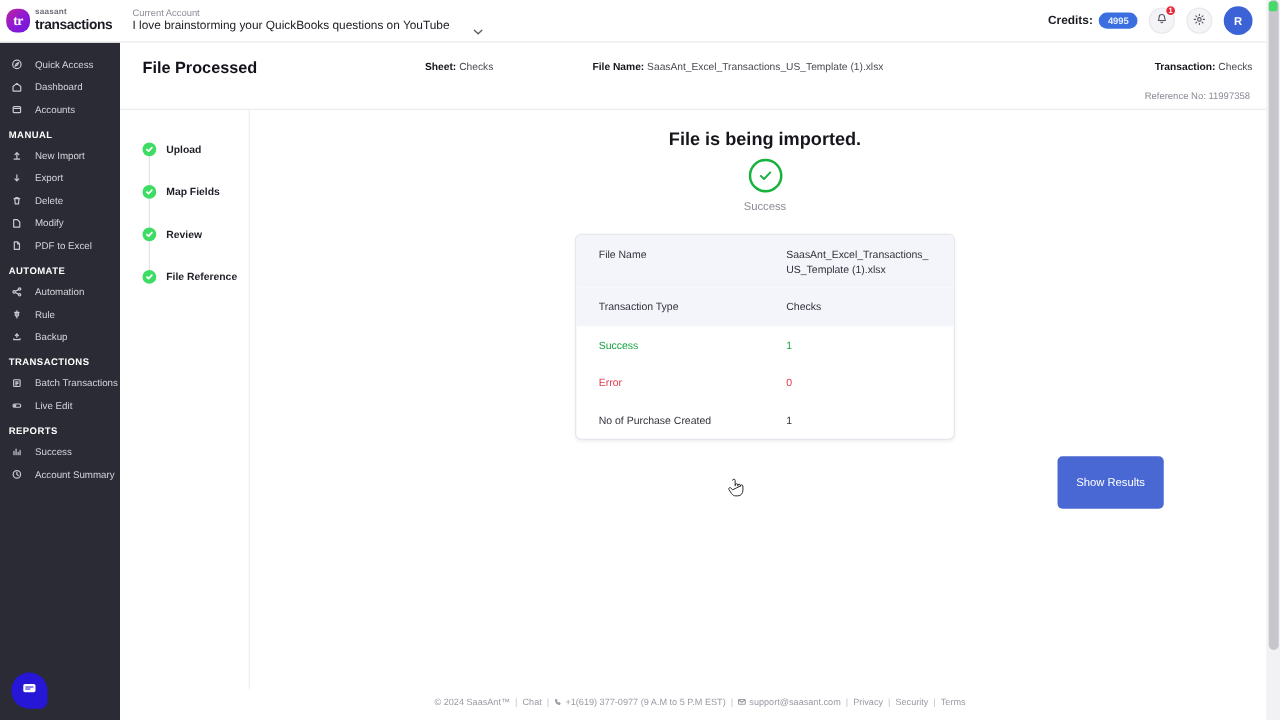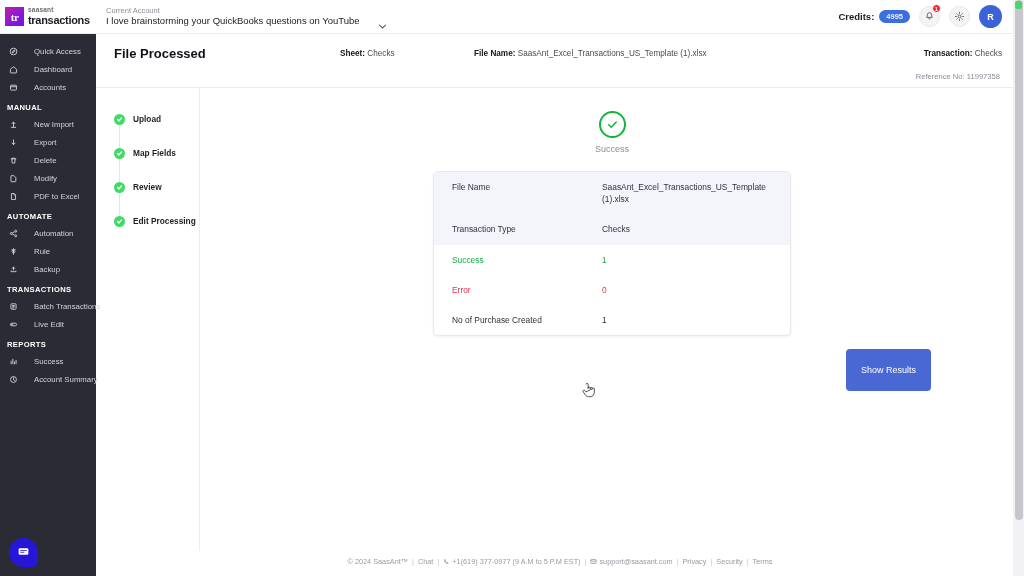--- a/index.html
+++ b/index.html
@@ -14,21 +14,21 @@
   
   .topbar {
     height: 34px; min-height: 34px;
     background: #ffffff;
     display: flex; align-items: center;
     border-bottom: 1px solid #ececf0;
     position: relative; z-index: 40;
   }
   .brand { width: 96px; display: flex; align-items: center; gap: 4px; padding-left: 5px; }
   .logo-mark {
-    width: 19px; height: 19px; border-radius: 0;
+    width: 19px; height: 19px; border-radius: 8px;
     background: linear-gradient(135deg,#c0219e 0%,#8b1ad6 55%,#6d17d9 100%);
     color: #fff; font-size: 11px; font-weight: 700;
     display: flex; align-items: center; justify-content: center;
     letter-spacing: -0.4px;
     font-family: Liberation Serif, serif;
   }
   .logo-text { display: flex; flex-direction: column; line-height: 1; }
   .logo-top { font-size: 6.5px; color: #6b6b76; letter-spacing: .2px; font-weight: 600; }
   .logo-bottom { font-size: 11px; color: #1b1b22; font-weight: 700; letter-spacing: -0.3px; margin-top: 1px; }
 
@@ -73,21 +73,21 @@
 
   
   .sidebar {
     width: 96px; min-width: 96px;
     background: #2b2b35;
     padding-top: 8px;
     display: flex; flex-direction: column;
     position: relative; z-index: 30;
   }
   .nav-item {
-    display: flex; align-items: center; gap: 16px;
+    display: flex; align-items: center; gap: 10px;
     padding: 4.5px 5px 4.5px 9px;
     color: #d3d3da; font-size: 7.8px;
     cursor: pointer; white-space: nowrap;
   }
   .nav-item .ico { width: 9px; height: 9px; display: flex; align-items: center; justify-content: center; flex: 0 0 9px; }
   .nav-item .ico svg { width: 9px; height: 9px; stroke: #c9c9d2; fill: none; stroke-width: 1.5; }
   .nav-group {
     color: #ffffff; font-size: 7.6px; font-weight: 700;
     letter-spacing: .35px; padding: 7px 5px 3px 7px;
   }
@@ -144,21 +144,21 @@
   .ok-ring {
     width: 27px; height: 27px; border-radius: 50%;
     border: 2px solid #16b23d;
     display: flex; align-items: center; justify-content: center;
     margin-top: 7px;
   }
   .ok-ring svg { width: 15px; height: 15px; stroke: #16b23d; stroke-width: 2; fill: none; }
   .ok-text { font-size: 9px; color: #8b8b95; margin-top: 6px; }
 
   .result-card {
-    width: 358px; margin-top: 17px;
+    width: 304px; margin-top: 17px;
     background: #ffffff;
     border: 1px solid #e7e7ee;
     border-radius: 5px;
     box-shadow: 0 1px 3px rgba(20,20,40,.06);
     overflow: hidden;
   }
   .rrow { display: flex; padding: 9px 18px; font-size: 8.4px; align-items: flex-start; }
   .rrow.shaded { background: #f3f5fb; }
   .rkey { width: 150px; color: #31313b; flex: 0 0 150px; line-height: 1.45; }
   .rval { flex: 1; color: #31313b; line-height: 1.45; word-break: break-all; }
@@ -461,25 +461,26 @@
                 </svg>
               </span>
             <span class="step-label">Review</span>
           </div>
           <div class="step">
             <span class="step-dot">
                 <svg viewBox="0 0 12 12">
                   <path d="M2.6 6.2 4.9 8.4 9.4 3.6" stroke-linecap="round" stroke-linejoin="round"></path>
                 </svg>
               </span>
-            <span class="step-label">Edit Processing</span>
+            <span class="step-label">File Reference</span>
           </div>
         </div>
 
         <div class="center">
+          <div class="import-title">File is being imported.</div>
           <div class="ok-ring">
             <svg viewBox="0 0 20 20">
                 <path d="M5 10.4 8.3 13.6 15 6.6" stroke-linecap="round" stroke-linejoin="round"></path>
               </svg>
           </div>
           <div class="ok-text">Success</div>
 
           <div class="result-card">
             <div class="rrow shaded">
               <div class="rkey">File Name</div>

